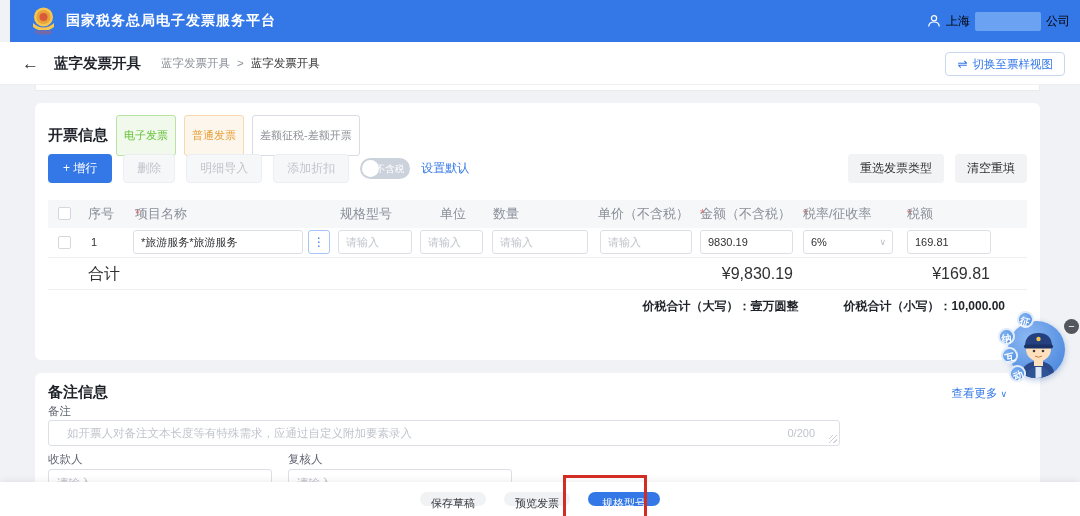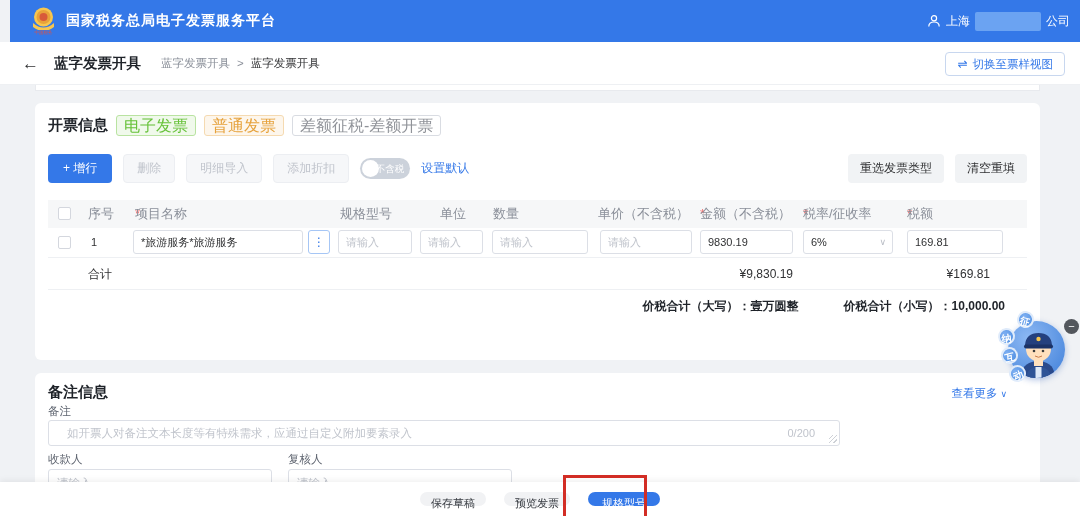--- a/index.html
+++ b/index.html
@@ -4,21 +4,21 @@
 <style>
   * { margin:0; padding:0; box-sizing:border-box; }
   html,body { background:#9aa0a6; }
   body { font-family:"Liberation Sans","DejaVu Sans",sans-serif; }
   #page { position:relative; width:1080px; height:516px; background:#f0f2f5; overflow:hidden; margin:0 auto; }
 
   
   .app-header { position:absolute; left:10px; top:0; width:1080px; height:42px; background:#3478e8; display:flex; align-items:center; padding:0 20px; }
   .logo { width:27px; height:30px; margin-right:9px; flex:0 0 auto; }
   .app-title { color:#fff; font-size:14px; font-weight:bold; letter-spacing:1px; }
-  .hdr-right { margin-left:auto; display:flex; align-items:center; gap:5px; color:#ffffff; font-size:12px; }
+  .hdr-right { margin-left:auto; display:flex; align-items:center; gap:5px; color:#000000; font-size:12px; }
   .person-ic { width:14px; height:14px; }
   .redacted { width:66px; height:19px; background:#6ba3f2; border-radius:2px; }
 
   
   .nav-bar { position:absolute; left:0; top:42px; width:1080px; height:43px; background:#fff; display:flex; align-items:center; padding:0 22px; border-bottom:1px solid #eef0f3; }
   .back-arrow { font-size:17px; color:#303133; cursor:pointer; line-height:1; }
   .page-title { font-size:14.5px; font-weight:bold; color:#1f2329; margin-left:15px; }
   .crumbs { margin-left:20px; font-size:11.5px; color:#8a8f99; display:flex; gap:7px; align-items:center; }
   .crumb-cur { color:#303133; }
   .switch-btn { position:absolute; right:15px; top:10px; height:24px; display:flex; align-items:center; gap:5px; border:1px solid #c8d7ef; border-radius:4px; background:#fff; color:#3478e8; font-size:11.5px; padding:0 11px; cursor:pointer; }
@@ -28,21 +28,21 @@
   .card-remnant { position:absolute; left:35px; top:85px; width:1005px; height:6px; background:#fff; border:1px solid #e8eaee; border-top:none; }
 
   
   .card { position:absolute; background:#fff; border-radius:6px; }
   #card-invoice { left:35px; top:103px; width:1005px; height:257px; }
   #card-remark  { left:35px; top:373px; width:1005px; height:143px; }
 
   .sec-title { font-size:15px; font-weight:bold; color:#1f2329; }
 
   .title-row { position:absolute; left:13px; top:12px; display:flex; align-items:center; gap:8px; }
-  .tag { font-size:16px; line-height:15px; padding:2px 7px; border-radius:3px; border:1px solid; }
+  .tag { font-size:11px; line-height:15px; padding:12px 7px; border-radius:3px; border:1px solid; }
   .tag-green { color:#67c23a; background:#f0f9eb; border-color:#b9e3a1; }
   .tag-orange { color:#e6a23c; background:#fdf6ec; border-color:#f5dab1; }
   .tag-gray { color:#909399; background:#fff; border-color:#d9dce2; }
 
   .toolbar { position:absolute; left:13px; right:13px; top:52px; height:26px; display:flex; align-items:center; gap:11px; }
   .btn { border:none; border-radius:4px; font-size:12px; cursor:pointer; font-family:inherit;text-align:right; }
   .btn-primary { background:#3478e8; color:#fff; padding:6px 15px; }
   .btn-disabled { background:#f6f7f9; color:#c0c4cc; border:1px solid #eceef2; padding:5px 13px; cursor:not-allowed; }
   .toggle { position:relative; width:50px; height:21px; border-radius:11px; background:#ccd2db; cursor:pointer; flex:0 0 auto; }
   .toggle-knob { position:absolute; left:2px; top:2px; width:17px; height:17px; border-radius:50%; background:#fff; }
@@ -56,21 +56,21 @@
   .thead span, .thead div { position:absolute; line-height:28px; white-space:nowrap; }
   .req { color:#f56c6c; margin-right:2px; }
   .checkbox { position:absolute; width:13px; height:13px; border:1px solid #d4d7de; border-radius:2px; background:#fff; cursor:pointer; }
   .trow { position:absolute; left:13px; top:124px; width:979px; height:31px; border-bottom:1px solid #eef0f3; font-size:11px; color:#303133; }
   .cell-input { position:absolute; top:3px; height:24px; border:1px solid #dcdfe6; border-radius:3px; font-size:11px; color:#303133; padding:0 7px; font-family:inherit; background:#fff; }
   .cell-input::placeholder { color:#c0c4cc; }
   .more-btn { position:absolute; top:3px; width:22px; height:24px; border:1px solid #a6c6f5; border-radius:3px; color:#3478e8; background:#fff; font-size:12px; line-height:22px; text-align:center; cursor:pointer; }
   .select-box { position:absolute; top:3px; height:24px; border:1px solid #dcdfe6; border-radius:3px; background:#fff; font-size:11px; color:#303133; line-height:22px; padding:0 7px; cursor:pointer; }
   .select-box .chev { position:absolute; right:6px; top:0; color:#b8bcc4; font-size:9px; }
 
-  .sum-row { position:absolute; left:13px; top:155px; width:979px; height:32px; border-bottom:1px solid #eef0f3; font-size:12px; color:#303133; }
+  .sum-row { position:absolute; left:13px; top:155px; width:979px; height:32px; border-bottom:1px solid #eef0f3; font-size:16px; color:#303133; }
   .sum-row .sum-label { position:absolute; left:40px; line-height:32px; }
   .sum-amt { position:absolute; line-height:32px; text-align:right; }
 
   .totals-row { position:absolute; left:13px; top:187px; width:979px; height:32px; display:flex; justify-content:flex-end; align-items:center; gap:45px; padding-right:22px; font-size:12px; font-weight:bold; color:#1f2329; }
 
   
   .view-more { position:absolute; right:33px; top:13px; display:flex; align-items:center; gap:3px; }
   .view-more .chev { font-size:9px; }
   .field-label { position:absolute; font-size:11.5px; color:#5f6570; }
   .remark-box { position:absolute; left:13px; top:47px; width:792px; height:26px; border:1px solid #dcdfe6; border-radius:3px; background:#fff; }
@@ -194,21 +194,21 @@
       <span class="more-btn" style="left:260px;">⋮</span>
       <input class="cell-input" style="left: 290px; width: 74px;" placeholder="请输入">
       <input class="cell-input" style="left: 372px; width: 63px;" placeholder="请输入">
       <input class="cell-input" style="left: 444px; width: 96px;" placeholder="请输入">
       <input class="cell-input" style="left: 552px; width: 92px;" placeholder="请输入">
       <input class="cell-input" style="left: 652px; width: 93px;" value="9830.19">
       <span class="select-box" style="left:755px; width:90px;">
         <span>6%</span>
         <span class="chev">∨</span>
       </span>
-      <input class="cell-input" style="left: 859px; width: 96px;" value="169.81">
+      <input class="cell-input" style="left: 859px; width: 84px;" value="169.81">
     </div>
 
     <div class="sum-row">
       <span class="sum-label">合计</span>
       <span class="sum-amt" style="left:645px; width:100px;">¥9,830.19</span>
       <span class="sum-amt" style="left:855px; width:87px;">¥169.81</span>
     </div>
 
     <div class="totals-row">
       <span><span>价税合计（大写）：</span><span>壹万圆整</span></span>

